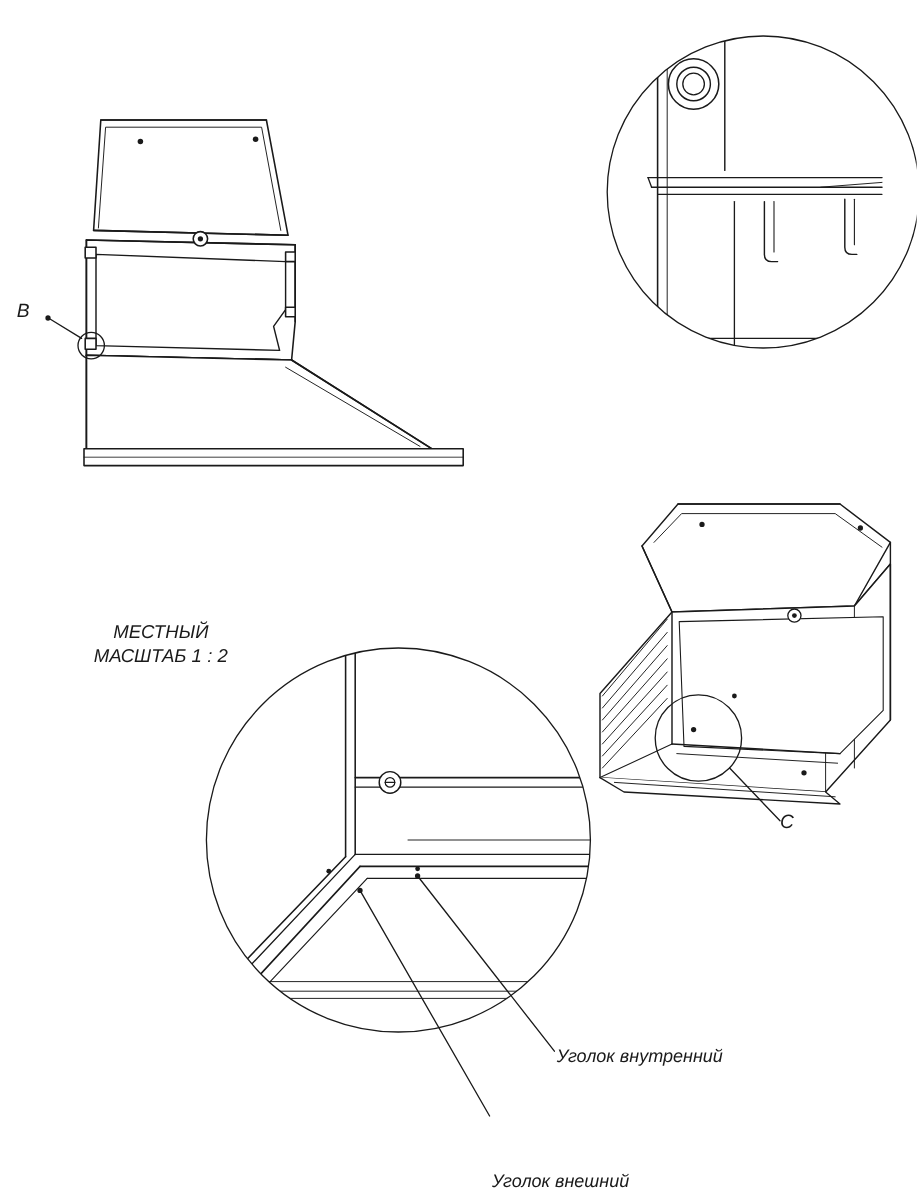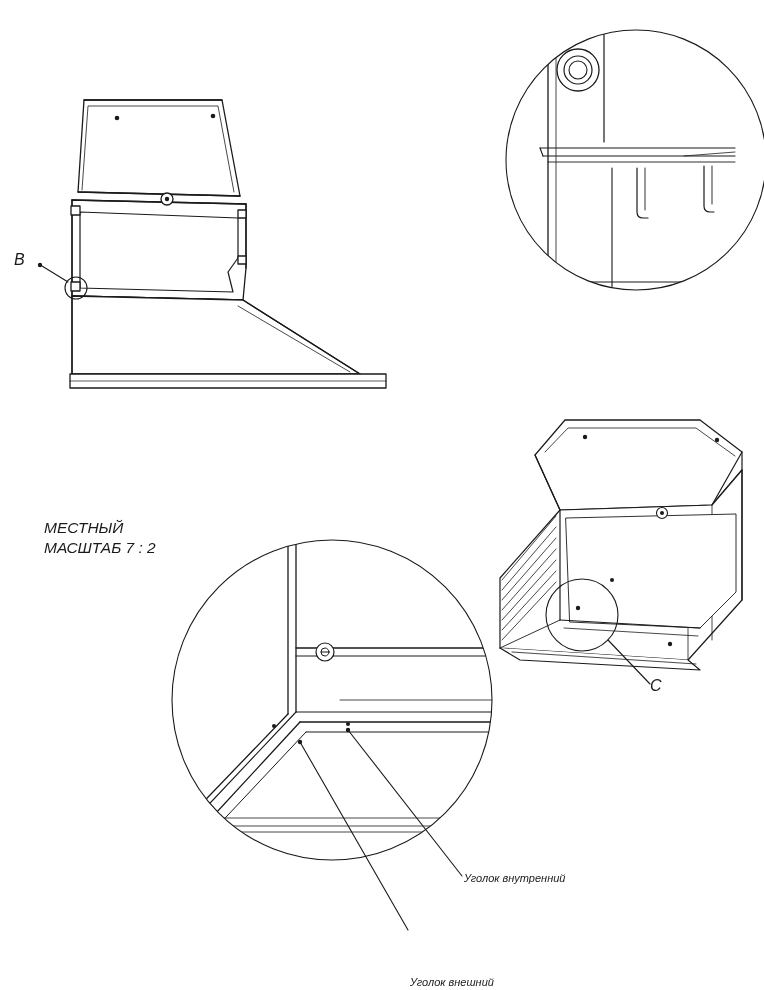--- a/index.html
+++ b/index.html
@@ -26,28 +26,28 @@
   }
   .label {
     position: absolute;
     font-family: "Liberation Sans", sans-serif;
     font-style: italic;
     color: #1a1a1a;
     white-space: pre;
     line-height: 1.25;
   }
   .label.callout {
-    font-size: 11px;
+    font-size: 15px;
   }
   .label.leader-letter {
     font-size: 16px;
   }
   .label.scale-note {
     font-size: 15.5px;
-    text-align: left;
+    text-align: center;
   }
 </style>
 </head>
 <body>
 
 <div id="sheet">
 
   <svg class="svg-layer" viewBox="0 0 764 990">
     <defs>
       <clipPath id="clipDetailB">
@@ -213,19 +213,19 @@
 
     </g>
   </svg>
 
   <div class="label leader-letter" style="left:14px; top:250px;">B</div>
 
   <div class="label leader-letter" style="left:650px; top:676px;">C</div>
 
   <div class="label scale-note" style="left:44px; top:518px; width:180px;">МЕСТНЫЙ</div>
 
-  <div class="label scale-note" style="left:44px; top:538px; width:180px;">МАСШТАБ 7 : 2</div>
+  <div class="label scale-note" style="left:44px; top:538px; width:180px;">МАСШТАБ 1 : 2</div>
 
   <div class="label callout" style="left:464px; top:872px;">Уголок внутренний</div>
 
   <div class="label callout" style="left:410px; top:976px;">Уголок внешний</div>
 
 </div>
 
 </body></html>

